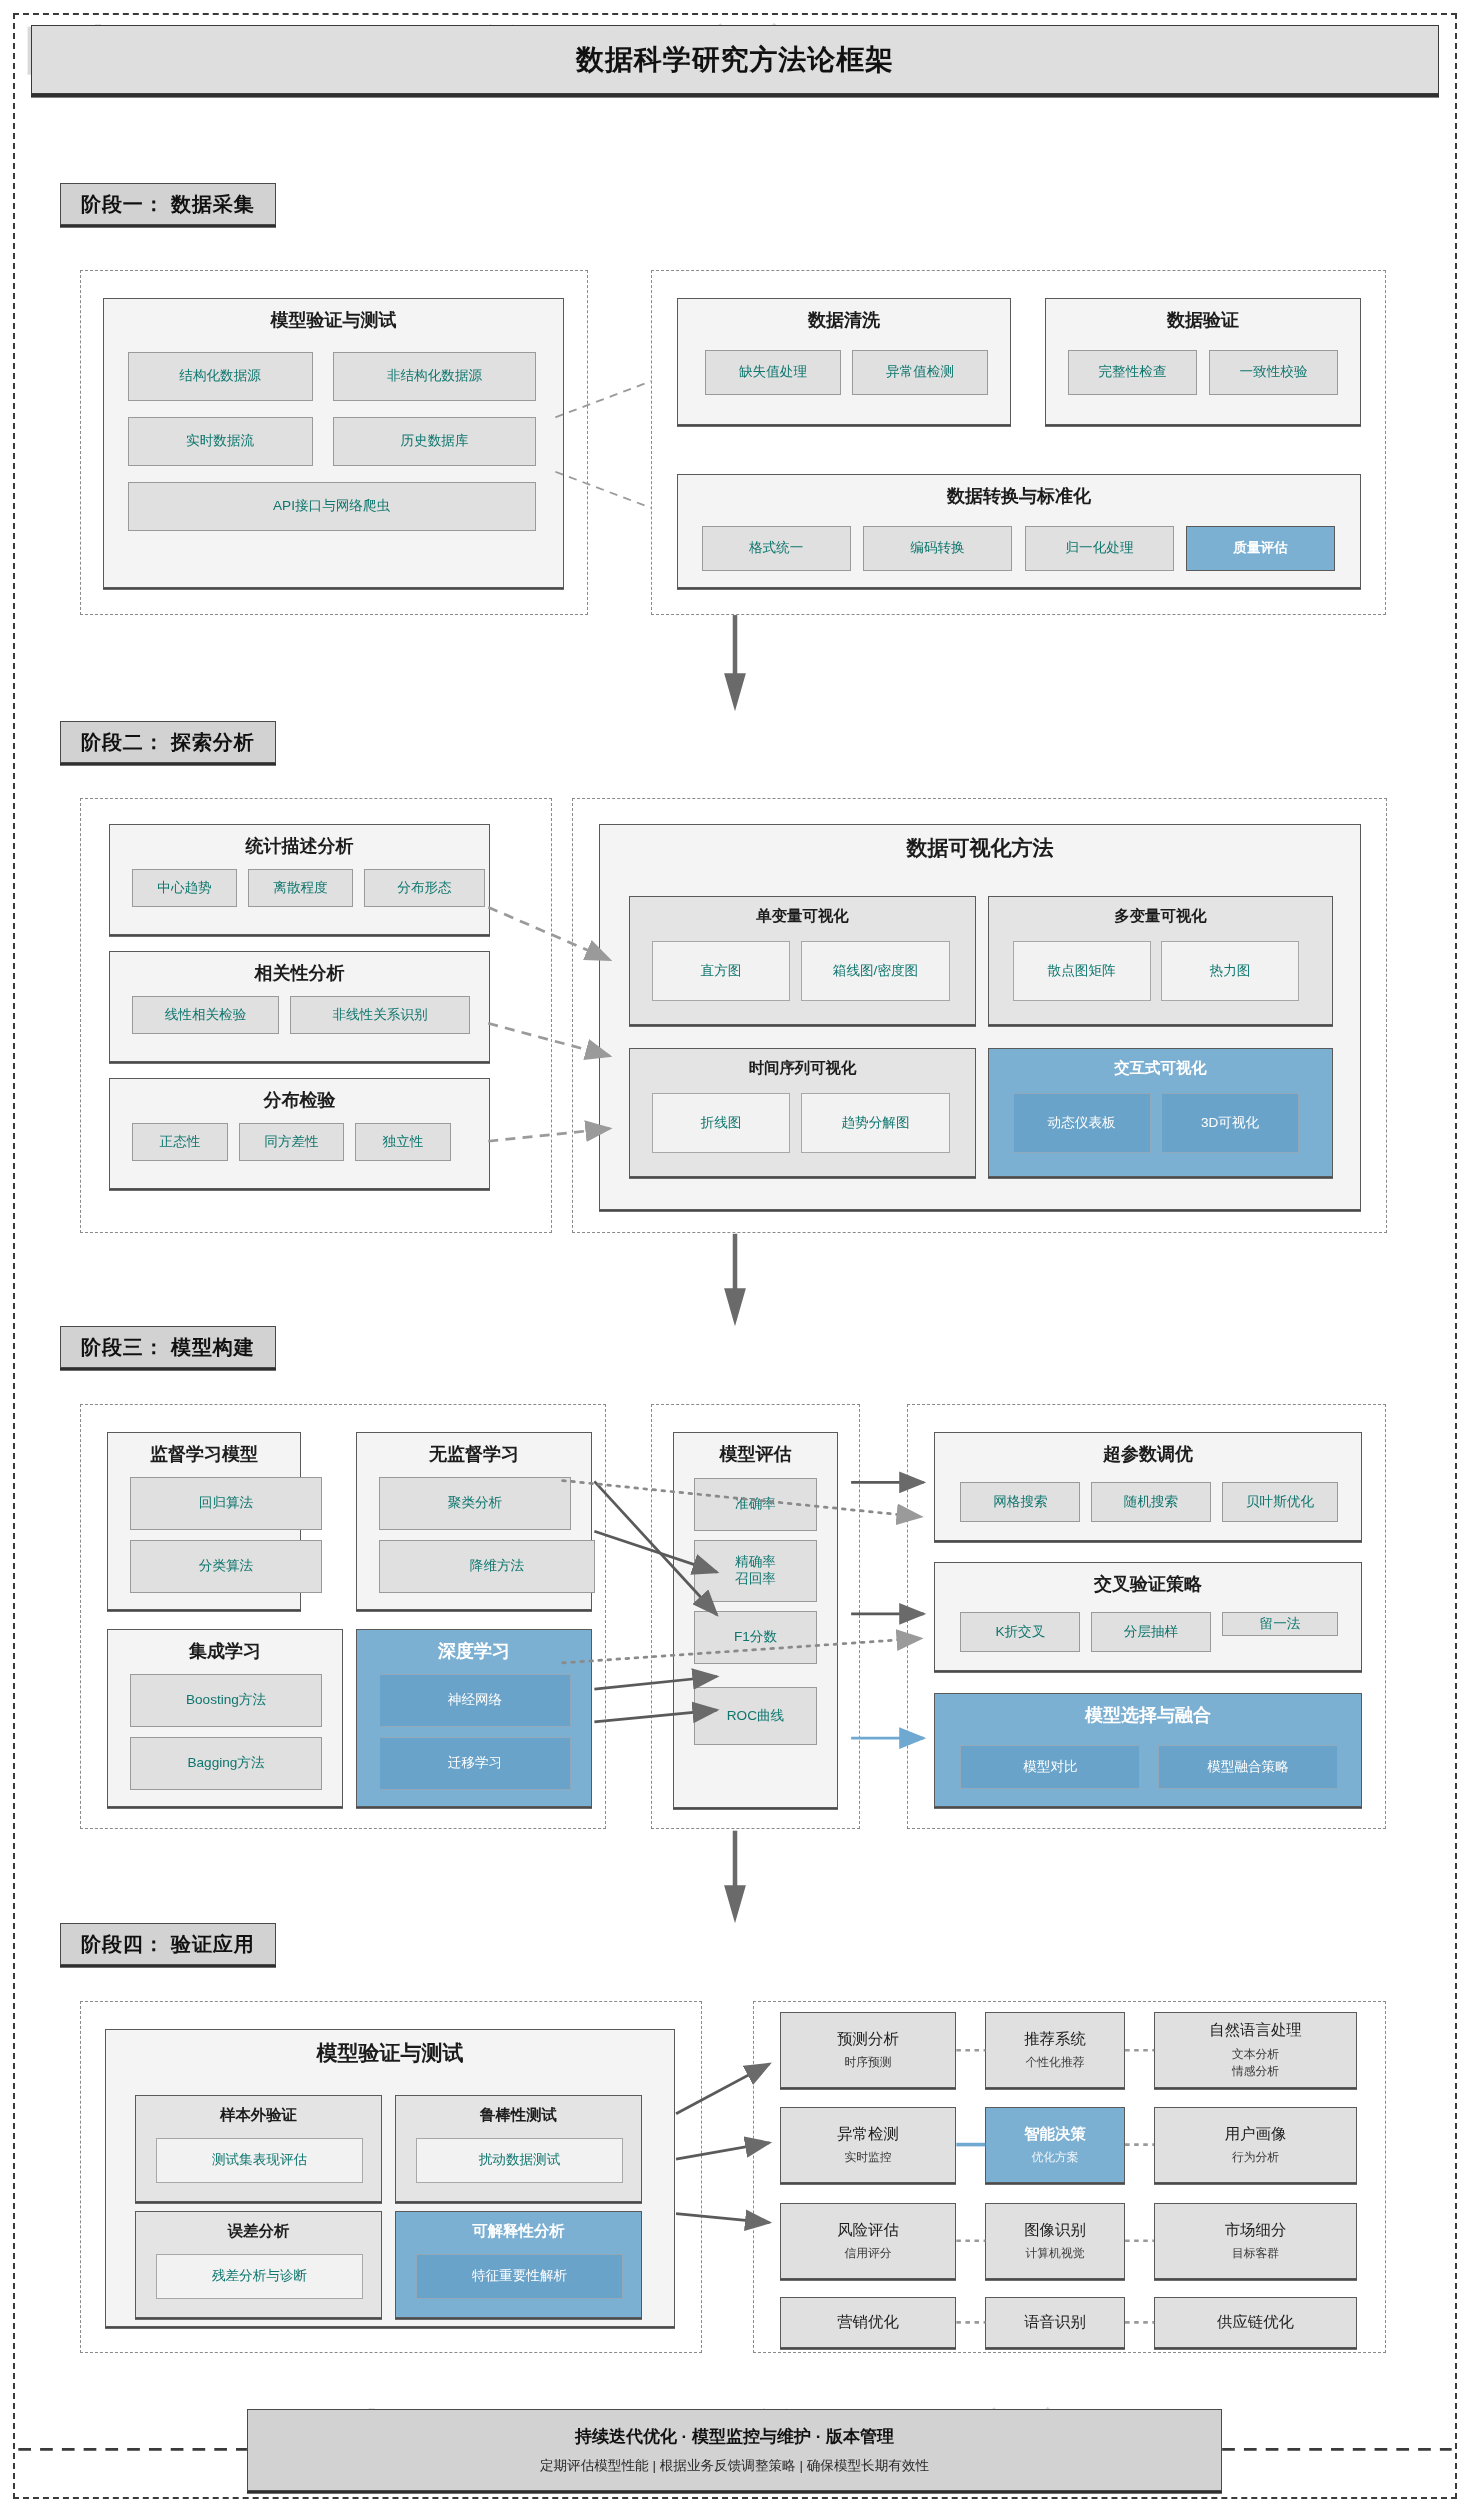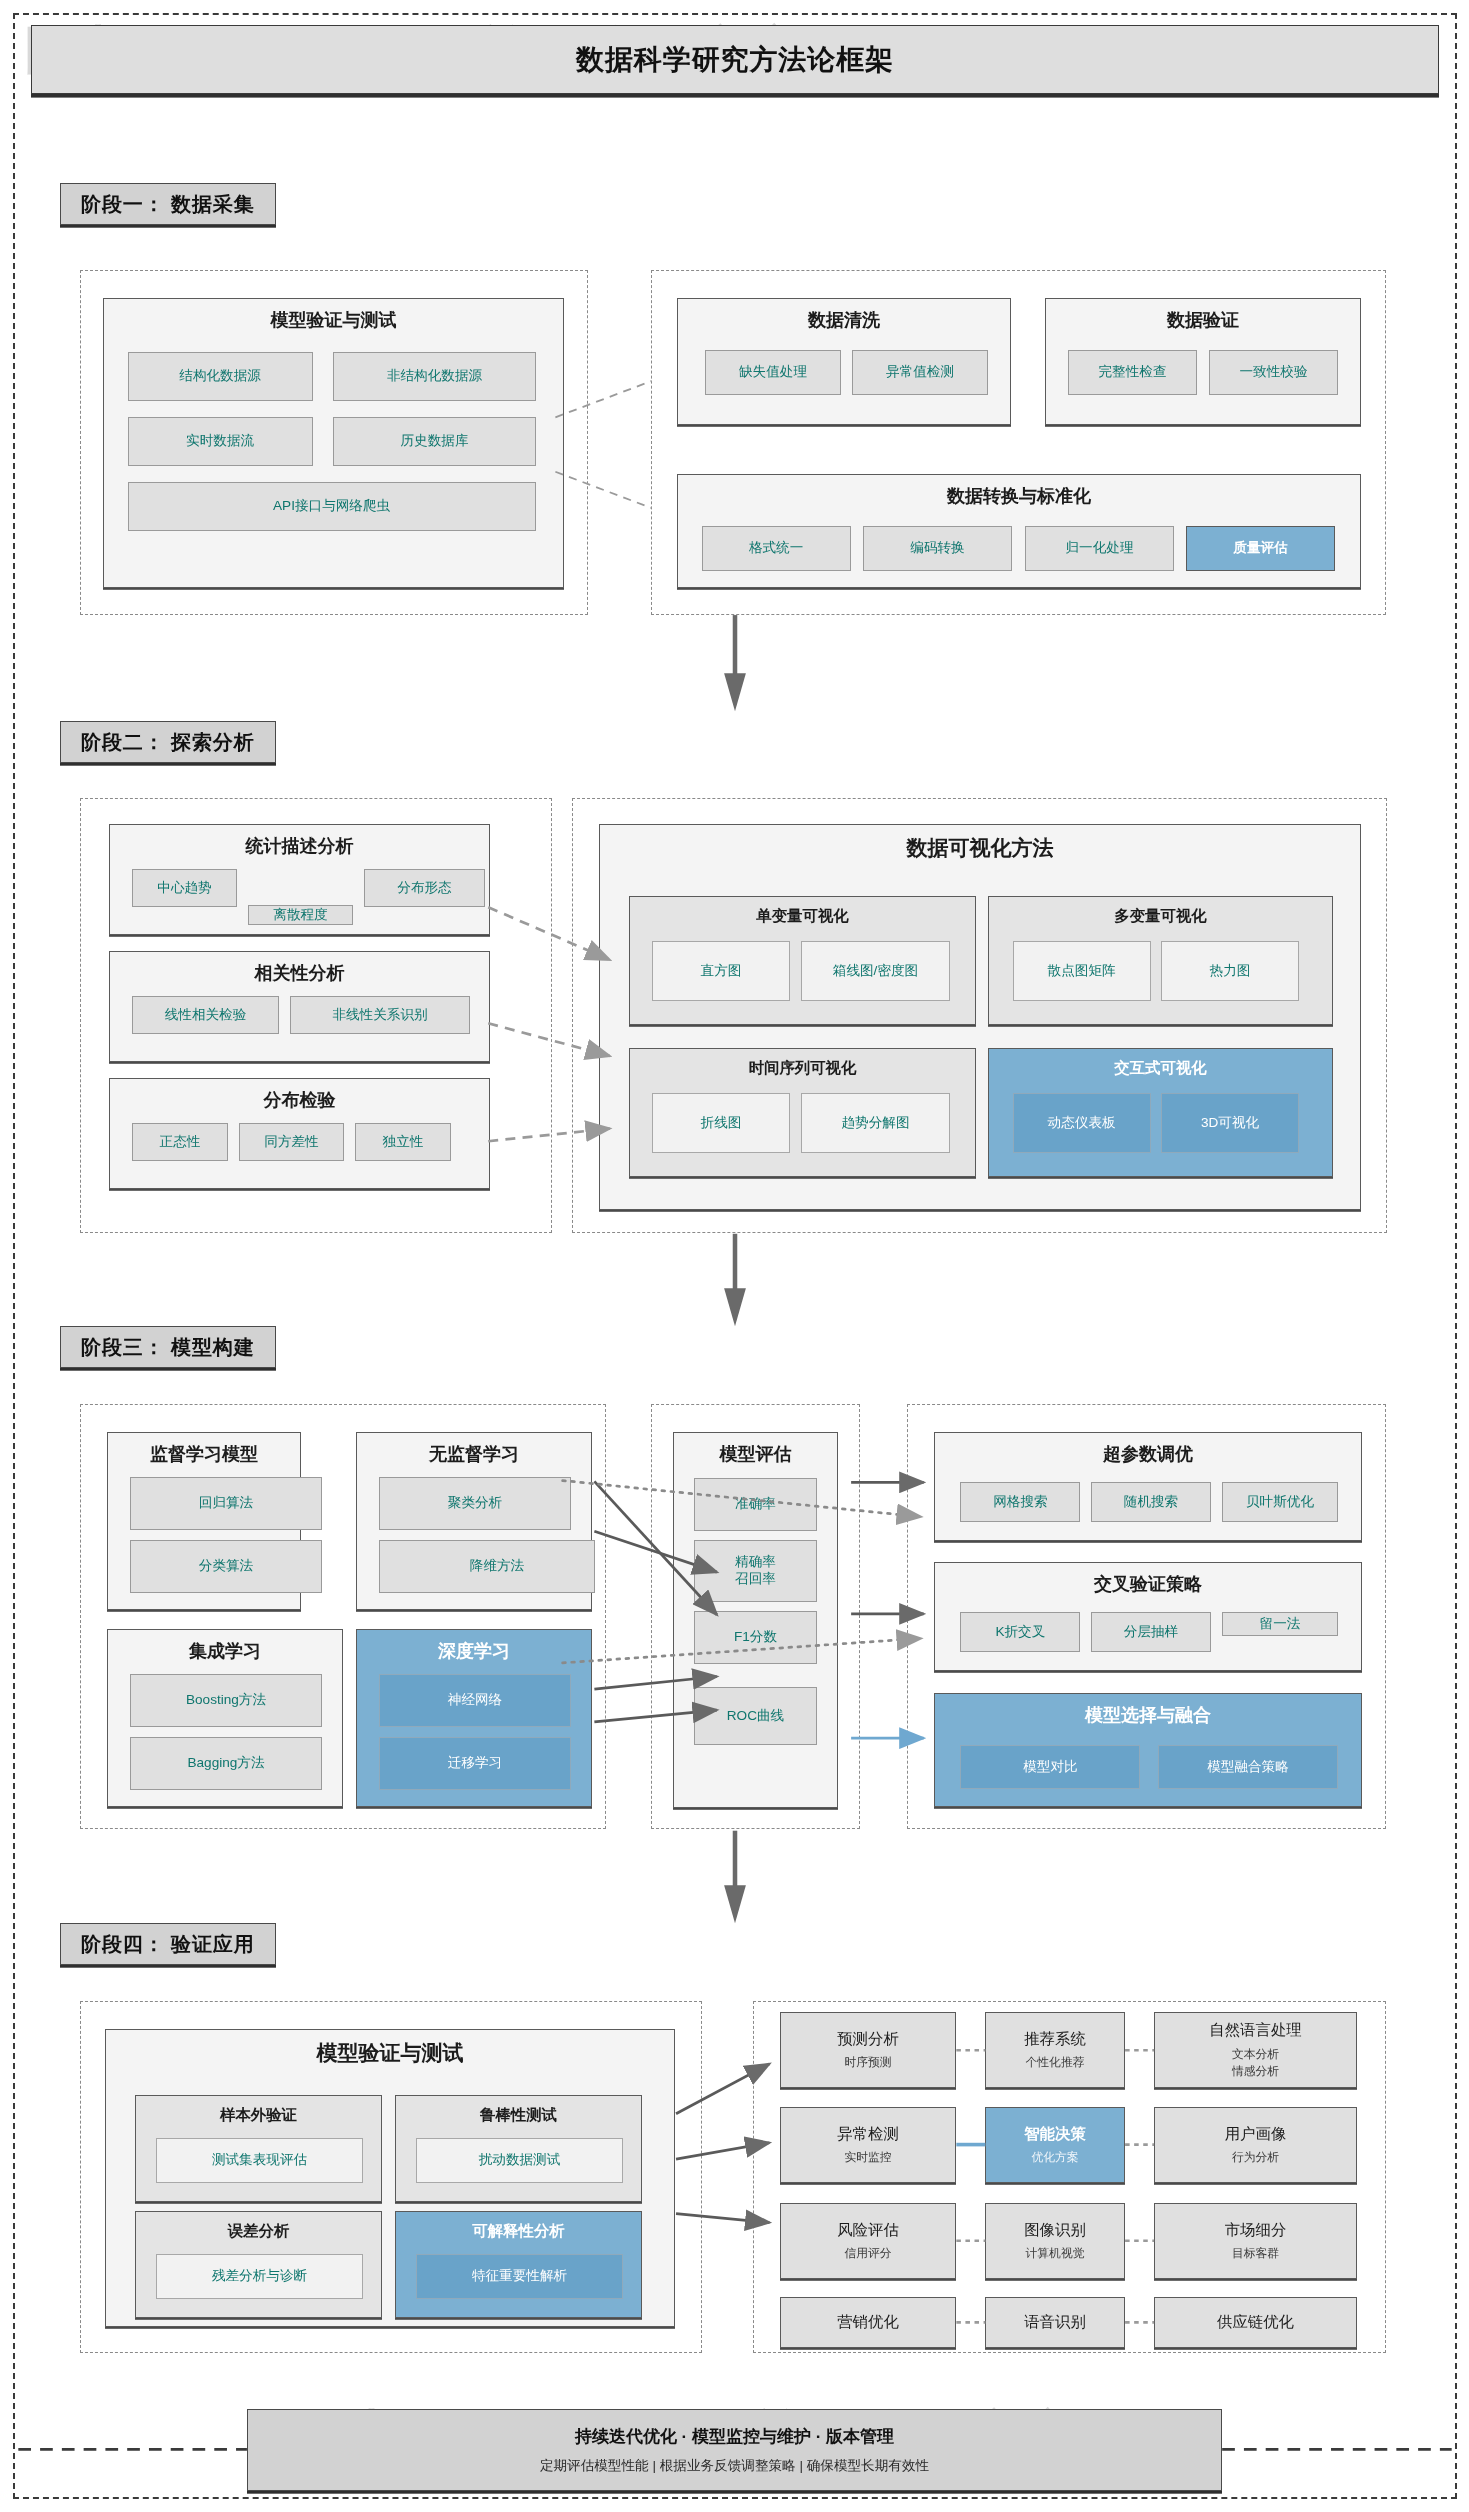--- a/index.html
+++ b/index.html
@@ -210,21 +210,21 @@
 </div>
 
 <div class="phase-chip" style="left:60px; top:721px;">阶段二： 探索分析</div>
 
 <div class="dgroup" style="left:80px; top:798px; width:472px; height:435px;"></div>
 <div class="dgroup" style="left:572px; top:798px; width:815px; height:435px;"></div>
 
 <div class="card" style="left:109px; top:824px; width:381px; height:111px;">
   <span class="card-title">统计描述分析</span>
   <div class="pill" style="left:22px; top:44px; width:105px; height:38px;">中心趋势</div>
-  <div class="pill" style="left:138px; top:44px; width:105px; height:20px;margin-top:36px;">离散程度</div>
+  <div class="pill" style="left:138px; top:44px; width:105px; height:38px;">离散程度</div>
   <div class="pill" style="left:254px; top:44px; width:121px; height:38px;">分布形态</div>
 </div>
 
 <div class="card" style="left:109px; top:951px; width:381px; height:111px;">
   <span class="card-title">相关性分析</span>
   <div class="pill" style="left:22px; top:44px; width:147px; height:38px;">线性相关检验</div>
   <div class="pill" style="left:180px; top:44px; width:180px; height:38px;">非线性关系识别</div>
 </div>
 
 <div class="card" style="left:109px; top:1078px; width:381px; height:111px;">

